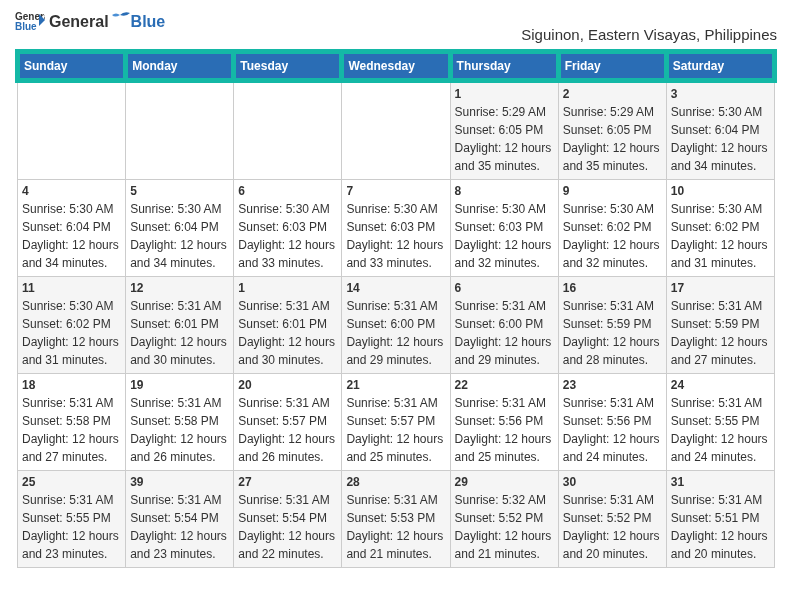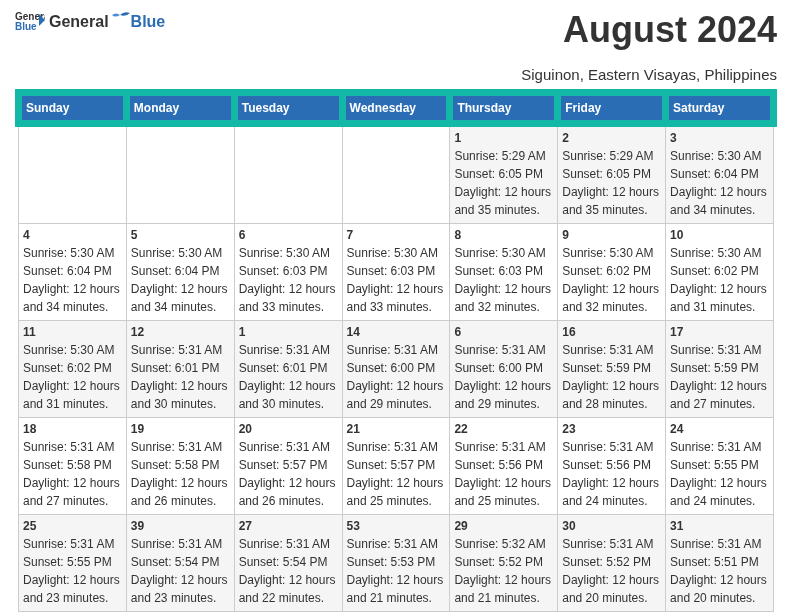--- a/index.html
+++ b/index.html
@@ -44,21 +44,21 @@
       border-collapse: collapse;
       table-layout: fixed;
     }
     thead th {
       background: #2a6db5;
       color: #fff;
       font-size: 12px;
       font-weight: bold;
       padding: 5px 4px;
       text-align: left;
-      border: 7px solid #14b8a6;
+      border: 5px solid #14b8a6;
     }
     tbody td {
       border: 1px solid #ccc;
       vertical-align: top;
       padding: 4px 4px;
       font-size: 10.5px;
       color: #333;
       background: #fff;
       height: 85px;
     }
@@ -95,21 +95,20 @@
         <span style="font-size:16px;font-weight:bold;color:#333;">General</span>
         <svg width="20" height="16" viewBox="0 0 20 16" style="margin:0 1px;">
           <path d="M10 4 Q14 0 20 2 Q16 6 10 4Z" fill="#2a6db5"></path>
           <path d="M10 4 Q6 1 2 4 Q5 7 10 4Z" fill="#4a8fd5"></path>
         </svg>
         <span style="font-size:16px;font-weight:bold;color:#2a6db5;">Blue</span>
       </div>
     </div>
   </div>
   <div class="title-area">
-    <div class="month-year">August 2024</div>
     <div class="location">Siguinon, Eastern Visayas, Philippines</div>
   </div>
 </div>
 
 <table>
   <thead>
     <tr>
     <th>Sunday</th>
         <th>Monday</th>
         <th>Tuesday</th>
@@ -370,21 +369,21 @@
         <td>
         <span class="day-number">27</span>
         <span class="day-info">
           Sunrise: 5:31 AM<br>
           Sunset: 5:54 PM<br>
           Daylight: 12 hours<br>
           and 22 minutes.
         </span>
       </td>
         <td>
-        <span class="day-number">53</span>
+        <span class="day-number">28</span>
         <span class="day-info">
           Sunrise: 5:31 AM<br>
           Sunset: 5:53 PM<br>
           Daylight: 12 hours<br>
           and 21 minutes.
         </span>
       </td>
         <td>
         <span class="day-number">29</span>
         <span class="day-info">

